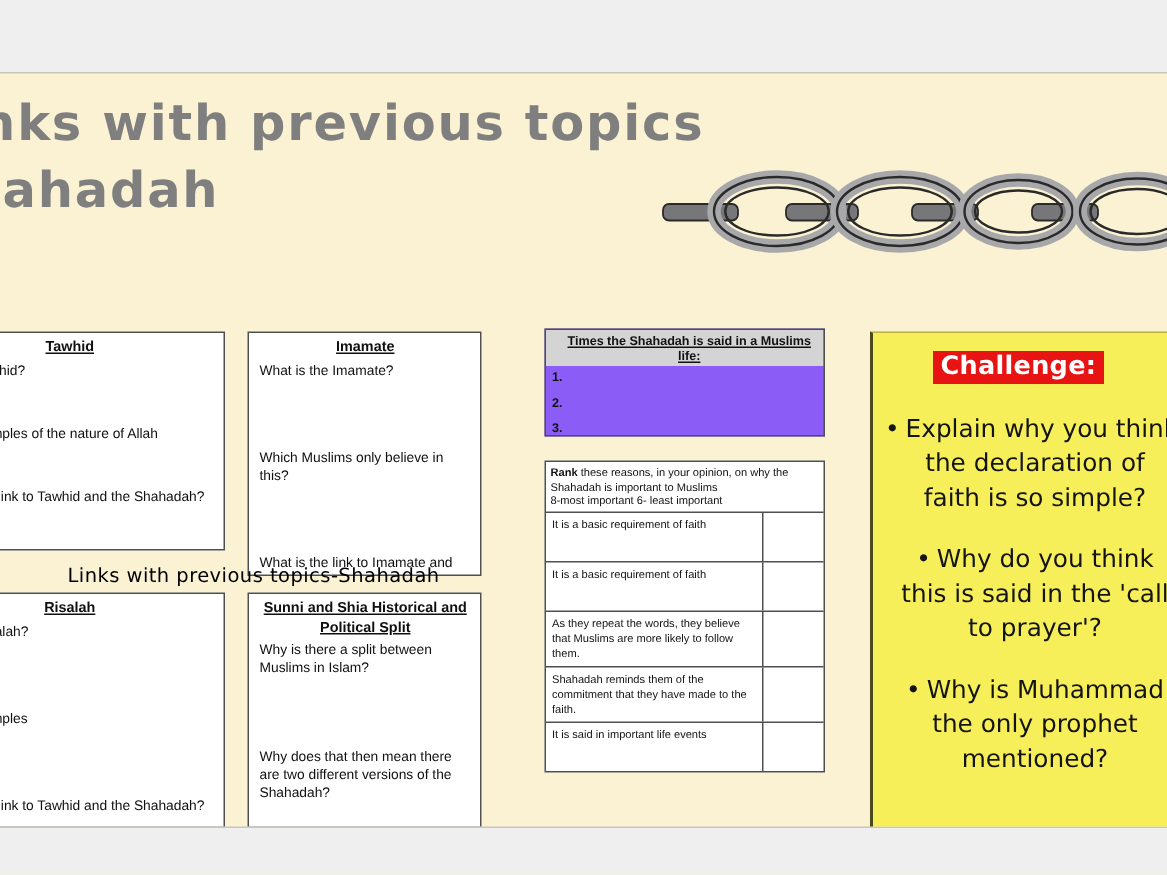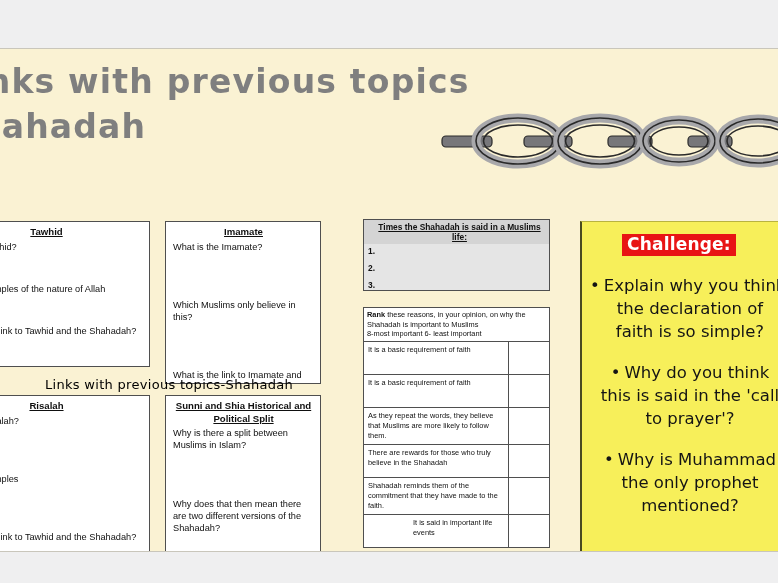--- a/index.html
+++ b/index.html
@@ -107,21 +107,21 @@
   .spacer-md { height: 30px; }
   .spacer-lg { height: 46px; }
 
   
   #times-table {
     position: absolute;
     left: 363px;
     top: 170px;
     width: 187px;
     height: 72px;
-    background: #e5e5e5;
+    background: #8b5cf6;
     border: 1px solid #4f4f4f;
     box-sizing: border-box;
     overflow: hidden;
   }
   #times-table .tt-head {
     background: #d4d4d4;
     font-family: "Liberation Sans", sans-serif;
     font-size: 8.4px;
     font-weight: bold;
     text-decoration: underline;
@@ -157,21 +157,21 @@
     padding: 2px 3px 2px 3px;
     color: #111;
     line-height: 1.3;
   }
   #rank-table .rank-head b { font-weight: bold; }
   .rank-row {
     display: flex;
     border-bottom: 1px solid #4f4f4f;
     min-height: 32px;
   }
-  .rank-row:last-child { border-bottom: none; padding-left: 45px; }
+  .rank-row:last-child { border-bottom: none; }
   .rank-row .rank-txt {
     flex: 1 1 auto;
     border-right: 1px solid #4f4f4f;
     font-size: 7.4px;
     padding: 3px 4px;
     color: #111;
     line-height: 1.35;
   }
   .rank-row .rank-num {
     width: 40px;
@@ -317,24 +317,20 @@
       </div>
       <div class="rank-row">
         <div class="rank-txt">It is a basic requirement of faith</div>
         <div class="rank-num"></div>
       </div>
       <div class="rank-row">
         <div class="rank-txt">As they repeat the words, they believe that Muslims are more likely to follow them.</div>
         <div class="rank-num"></div>
       </div>
       <div class="rank-row">
-        <div class="rank-txt">There are rewards for those who truly believe in the Shahadah</div>
-        <div class="rank-num"></div>
-      </div>
-      <div class="rank-row">
         <div class="rank-txt">Shahadah reminds them of the commitment that they have made to the faith.</div>
         <div class="rank-num"></div>
       </div>
       <div class="rank-row">
         <div class="rank-txt">It is said in important life events</div>
         <div class="rank-num"></div>
       </div>
     </div>
 
     <div id="challenge-box">

